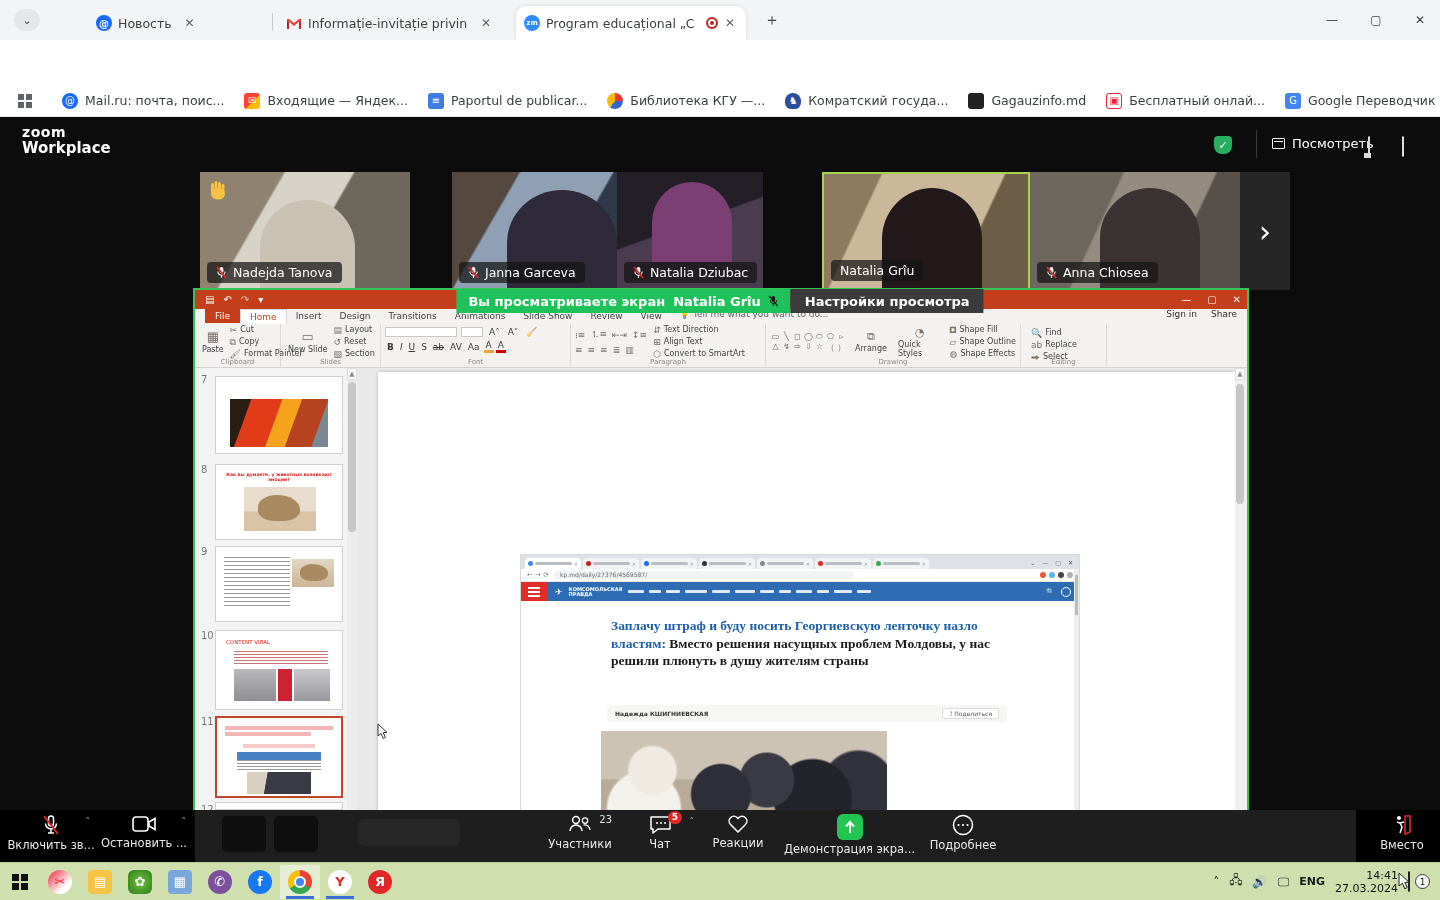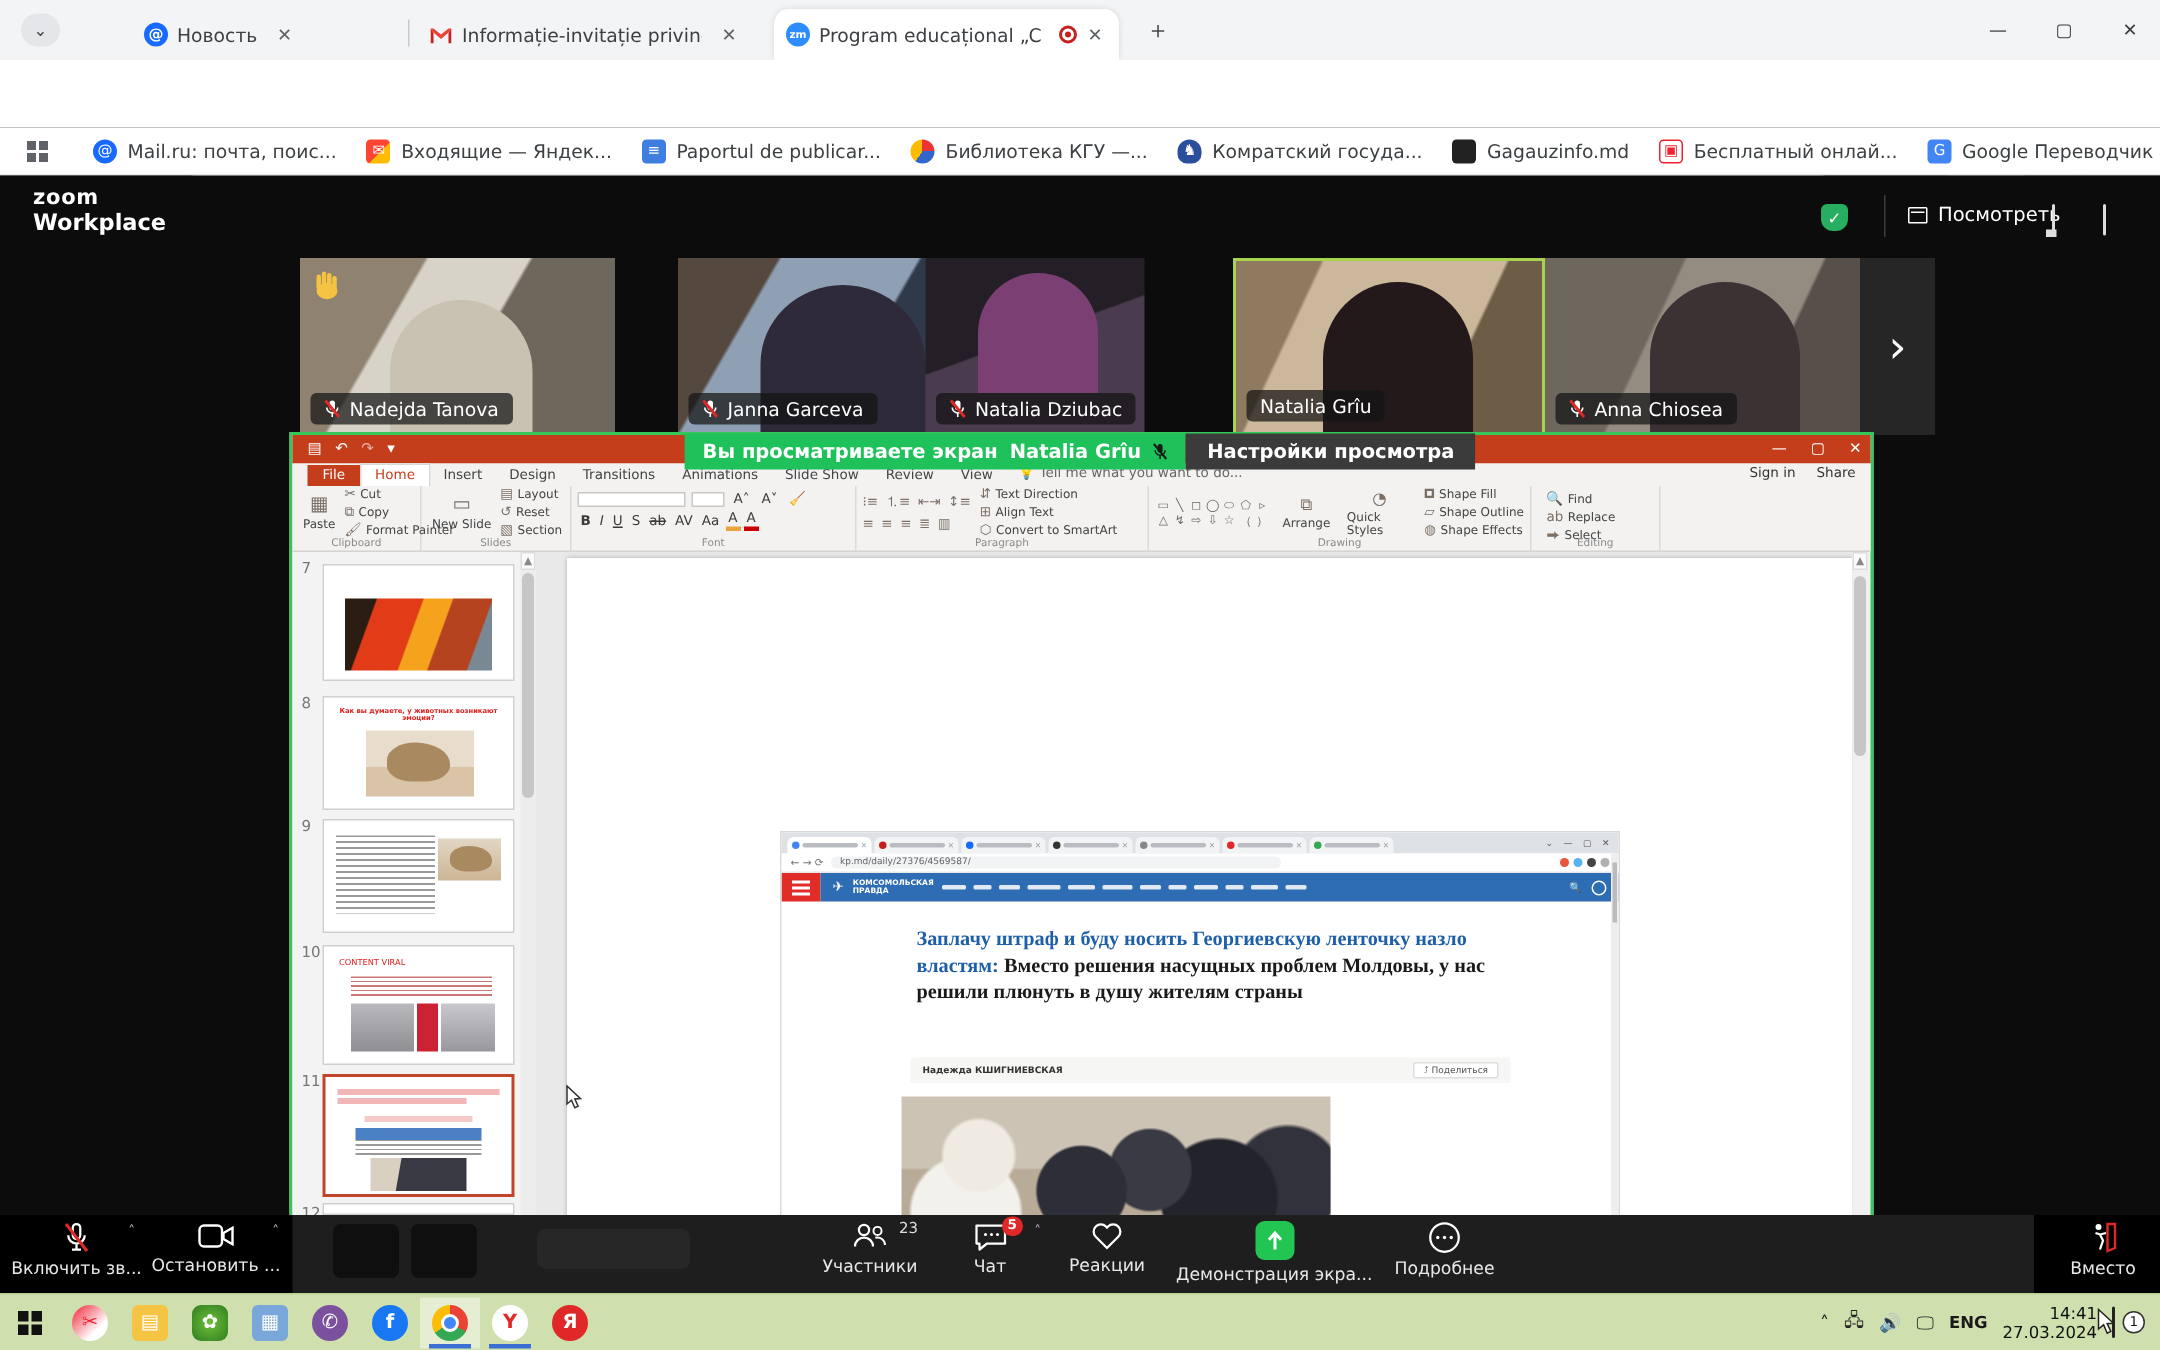--- a/index.html
+++ b/index.html
@@ -65,21 +65,21 @@
 
   
   #banner { left:50%; top:289px; transform:translateX(-50%); height:24px; display:flex; z-index:30; font-weight:bold; font-size:13px; }
   #banner .bg { background:#1fc15a; color:#fff; display:flex; align-items:center; padding:0 12px; gap:8px; }
   #banner .bs { background:#3b3b3b; color:#fff; display:flex; align-items:center; padding:0 14px; }
 
   
   #ppt-title { left:195px; top:290px; width:1052px; height:19px; background:#c43e1c; display:flex; align-items:center; color:#fff; }
   .qat { display:flex; gap:9px; margin-left:10px; font-size:10px; }
   .pptctl { position:absolute; right:6px; top:0; height:19px; display:flex; gap:16px; align-items:center; font-size:10px; color:#fff; }
-  #ppt-tabs { left:195px; top:309px; width:1052px; height:15px; background:#f3f2f1; display:flex; align-items:center; font-size:9px; color:#444; }
+  #ppt-tabs { left:195px; top:309px; width:1052px; height:15px; background:#f3f2f1; display:flex; align-items:flex-start; font-size:9px; color:#444; }
   #ppt-tabs .ftab { background:#c43e1c; color:#fff; padding:2px 10px; margin-left:10px; }
   #ppt-tabs .rtab { padding:2px 9px; }
   #ppt-tabs .rtab.on { background:#fff; color:#c43e1c; border:1px solid #d8d8d8; border-bottom:none; }
   #ppt-tabs .tellme { color:#666; margin-left:8px; padding-bottom:2px; }
   #ppt-tabs .right { margin-left:auto; display:flex; gap:14px; padding:0 10px 2px 0; color:#333; }
 
   #ribbon { left:195px; top:324px; width:1052px; height:44px; background:#f3f2f1; border-bottom:1px solid #d5d2cf; display:flex; font-size:8px; color:#444; }
   .rgroup { border-right:1px solid #ddd9d6; position:relative; padding:2px 4px 10px 4px; }
   .rgname { position:absolute; bottom:1px; left:0; right:0; text-align:center; color:#8a8a8a; font-size:7px; }
   .rbig { display:flex; flex-direction:column; align-items:center; justify-content:center; gap:1px; padding:0 3px; }

